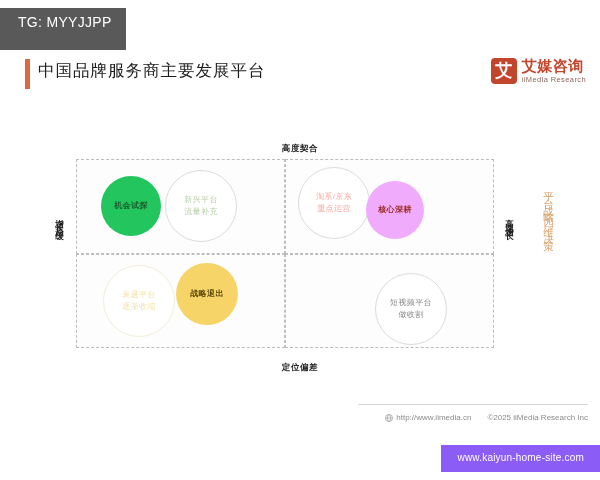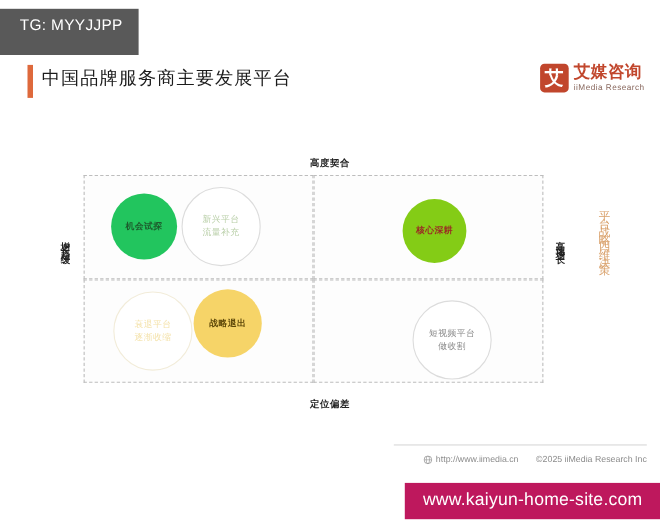--- a/index.html
+++ b/index.html
@@ -181,21 +181,21 @@
     background: #ffffff;
     border: 1px solid #dcdcdc;
     font-size: 8px;
     letter-spacing: 0.4px;
   }
 
   
   #bub-green   { left: 25px;  top: 17px;  width: 60px; height: 60px; background: #22c55e; color: #1d5c2d; }
   #bub-newplat { left: 89px;  top: 11px;  width: 72px; height: 72px; color: #b9cfa8; }
   #bub-tao     { left: 222px; top: 8px;   width: 72px; height: 72px; color: #f1a9a2; }
-  #bub-core    { left: 290px; top: 22px;  width: 58px; height: 58px; background: #84cc16; color: #9b2a24; font-family: Liberation Serif, serif; }
+  #bub-core    { left: 290px; top: 22px;  width: 58px; height: 58px; background: #f0abfc; color: #9b2a24; font-family: Liberation Serif, serif; }
   #bub-decline { left: 27px;  top: 106px; width: 72px; height: 72px; color: #f4e2aa; border-color: #f2ecd9; }
   #bub-exit    { left: 100px; top: 104px; width: 62px; height: 62px; background: #f6d468; color: #5d4708; }
   #bub-traffic { left: 229px; top: 127px; width: 58px; height: 58px; background: #c09a14; color: #453703; }
   #bub-short   { left: 299px; top: 114px; width: 72px; height: 72px; color: #888888; align-items: center; }
 
   
   .footer {
     position: absolute;
     left: 0;
     top: 404px;
@@ -225,23 +225,23 @@
     align-items: center;
     gap: 3px;
   }
   .globe svg { display: block; }
 
   
   .url-overlay {
     position: absolute;
     right: 0;
     bottom: 8px;
-    background: #be185d;
+    background: #8b5cf6;
     color: #ffffff;
-    font-size: 16px;
+    font-size: 10px;
     letter-spacing: 0.2px;
     padding: 8px 16px 9px 16px;
     line-height: 1;
   }
 </style>
 </head>
 <body>
 
 <div class="tg-badge">
   <span>TG: MYYJJPP</span>
@@ -275,20 +275,24 @@
     <div class="quad q-br"></div>
 
     <div class="bubble b-solid" id="bub-green">
       <span>机会试探</span>
     </div>
     <div class="bubble b-hollow" id="bub-newplat">
       <span>新兴平台</span>
       <span>流量补充</span>
     </div>
 
+    <div class="bubble b-hollow" id="bub-tao">
+      <span>淘系/京东</span>
+      <span>重点运营</span>
+    </div>
     <div class="bubble b-solid" id="bub-core">
       <span>核心深耕</span>
     </div>
 
     <div class="bubble b-hollow" id="bub-decline">
       <span>衰退平台</span>
       <span>逐渐收缩</span>
     </div>
     <div class="bubble b-solid" id="bub-exit">
       <span>战略退出</span>

